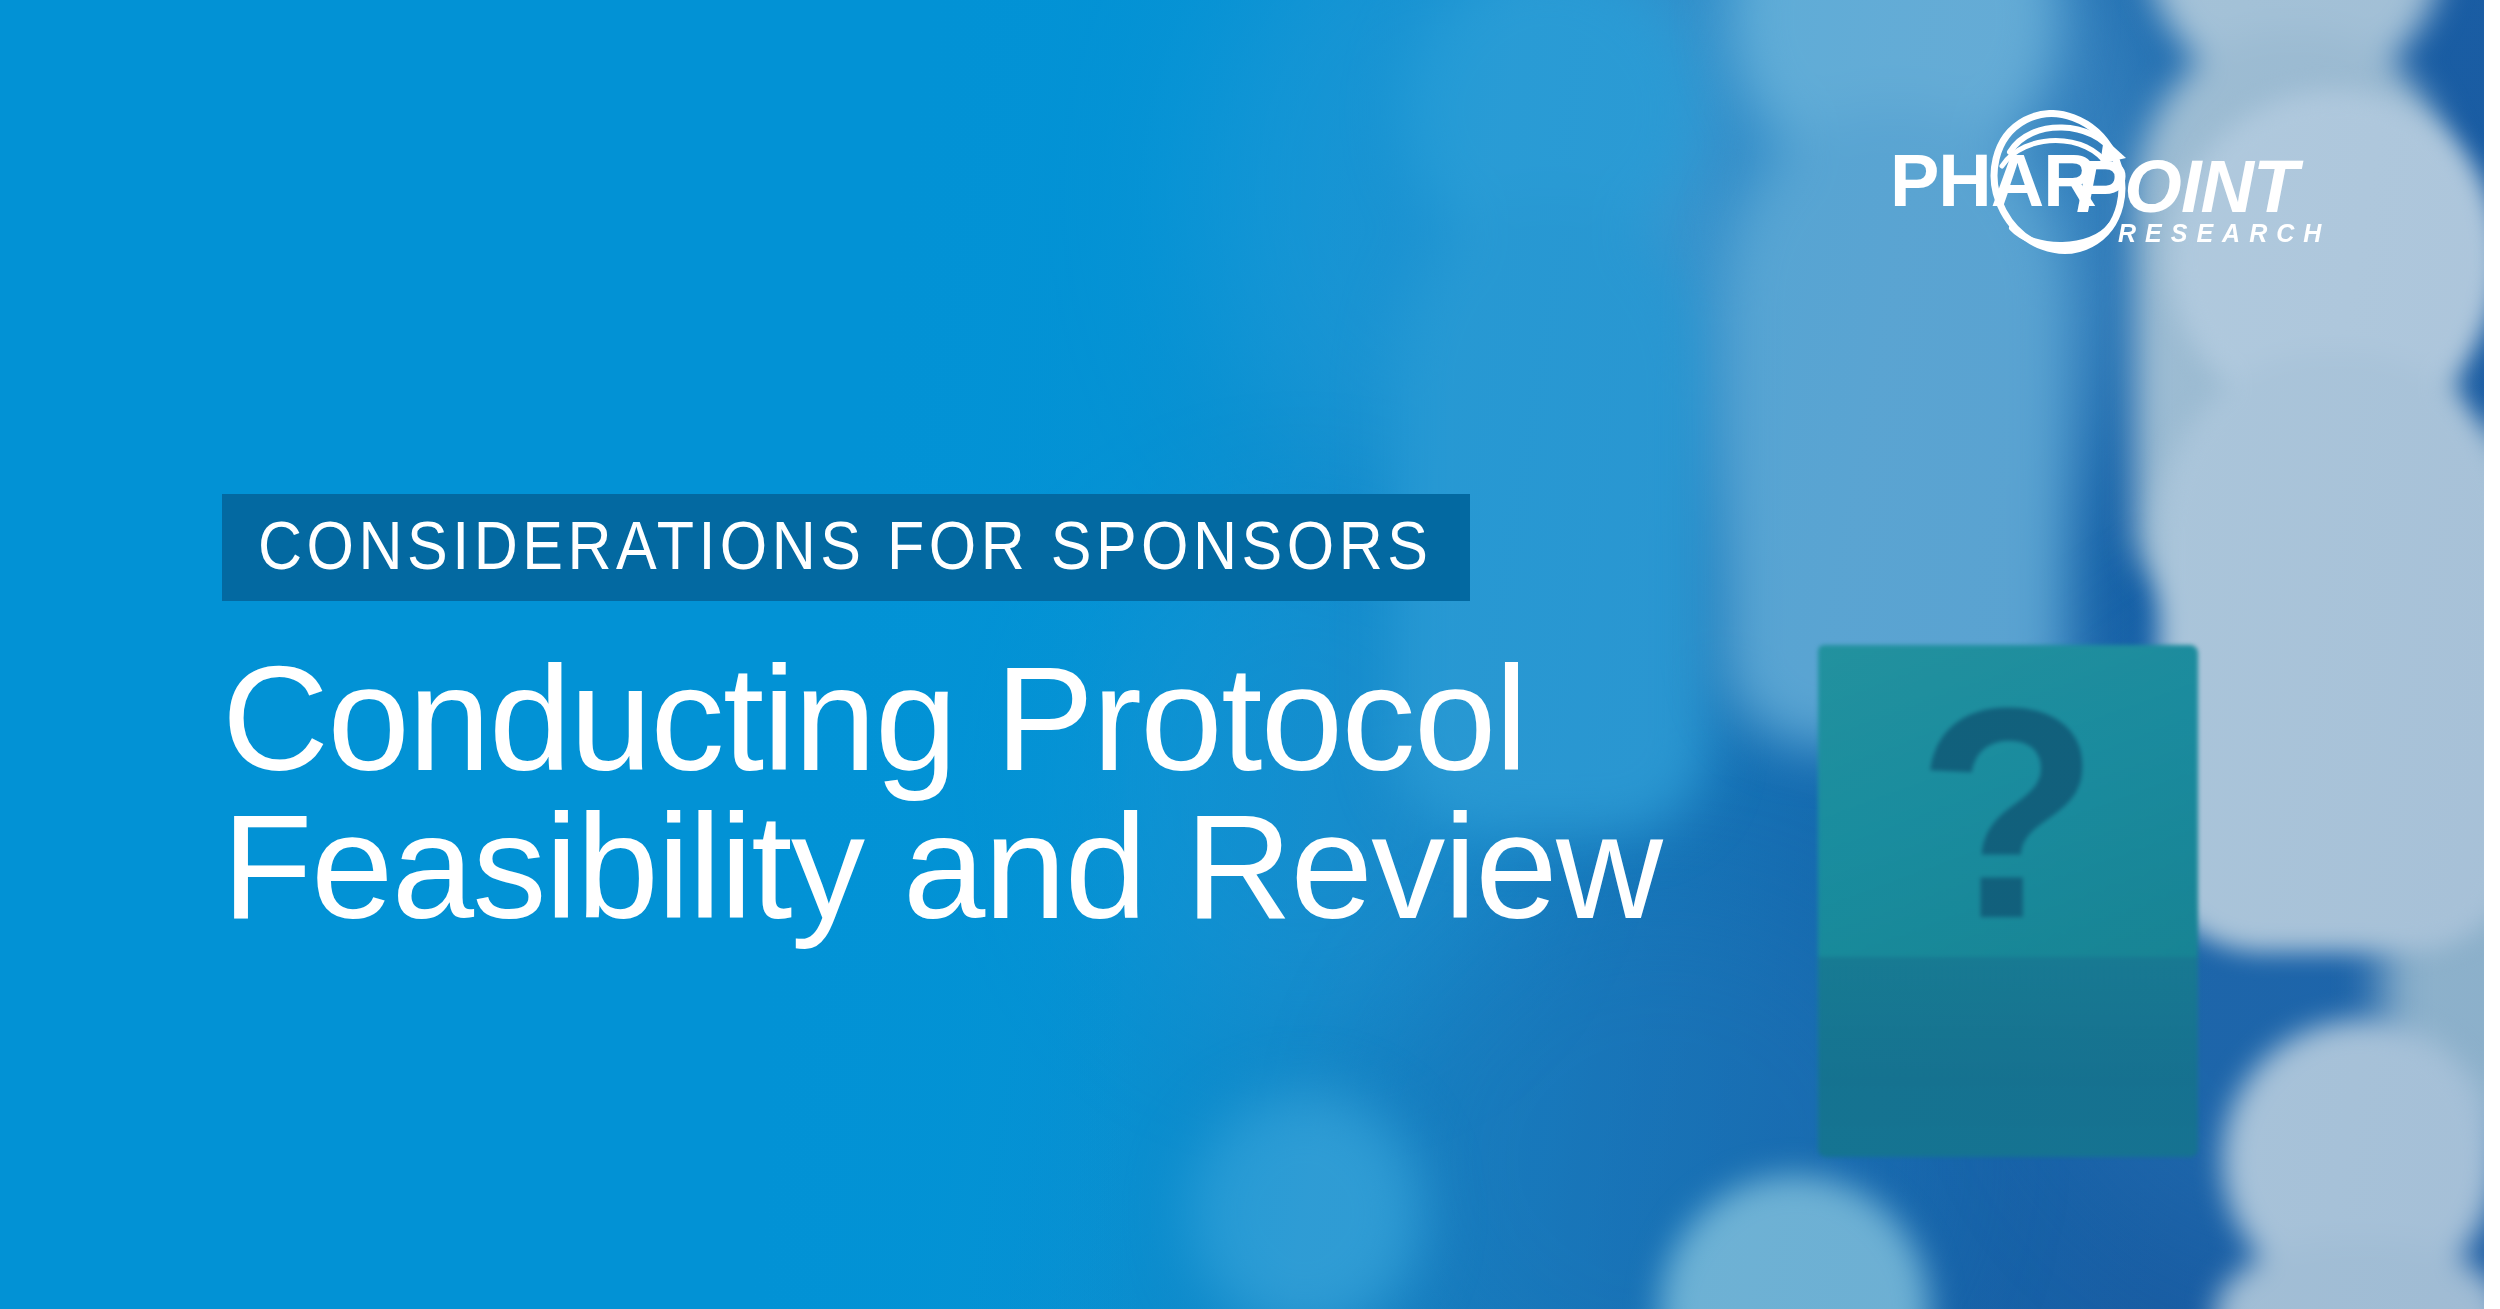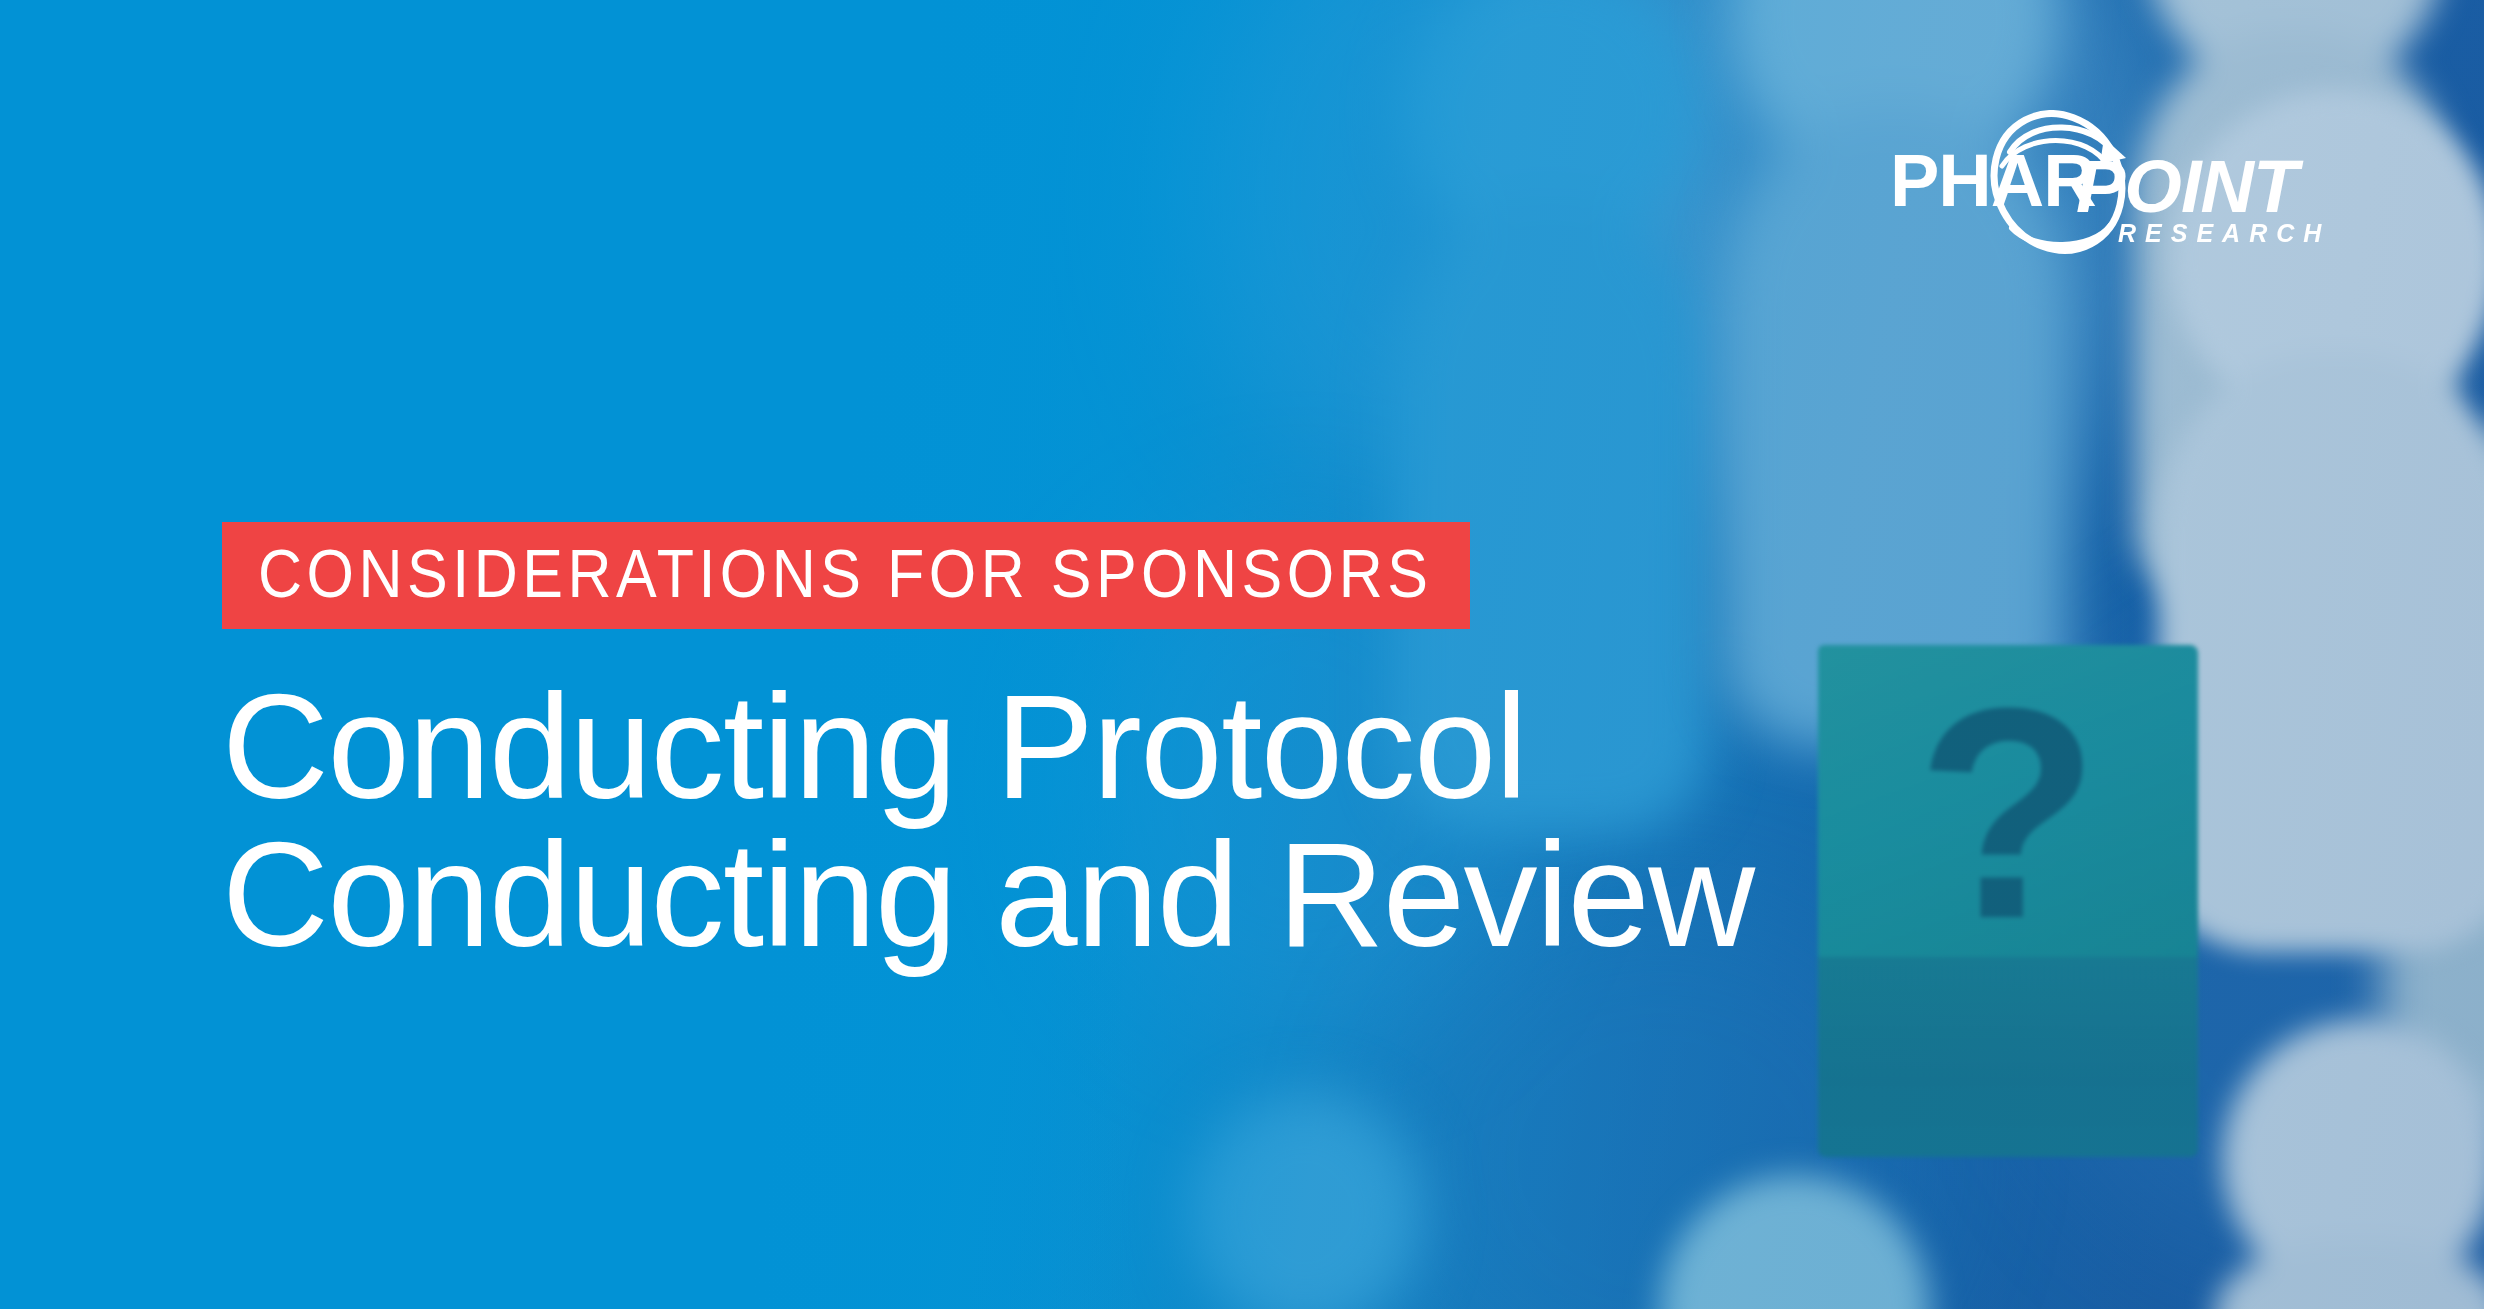--- a/index.html
+++ b/index.html
@@ -186,24 +186,23 @@
   
   .content {
     position: absolute;
     left: 222px;
     top: 494px;
     width: 1700px;
   }
 
   .eyebrow-bar {
     display: inline-block;
-    background: #ef4444;
+    background: #0369a1;
     padding: 22px 38px 24px 36px;
     box-sizing: border-box;
-    margin-top: 28px;
   }
   .eyebrow-text {
     display: block;
     color: #ffffff;
     font-family: "Liberation Sans", sans-serif;
     font-weight: 300;
     font-size: 61px;
     line-height: 1;
     letter-spacing: 4.5px;
     white-space: nowrap;
@@ -299,18 +298,18 @@
   </div>
 
   <div class="content">
 
     <div class="eyebrow-bar">
       <span class="eyebrow-text">CONSIDERATIONS FOR SPONSORS</span>
     </div>
 
     <div class="headline">
       <span class="headline-line">Conducting Protocol</span>
-      <span class="headline-line">Conducting and Review</span>
+      <span class="headline-line">Feasibility and Review</span>
     </div>
 
   </div>
 
 </div>
 
 </body></html>

